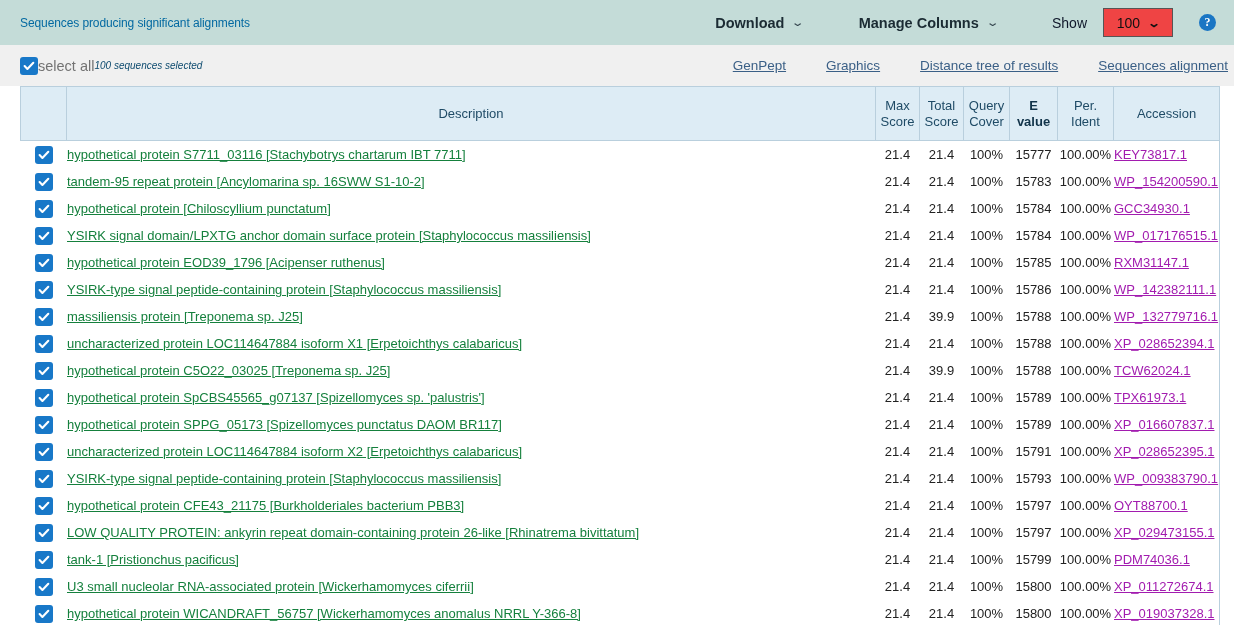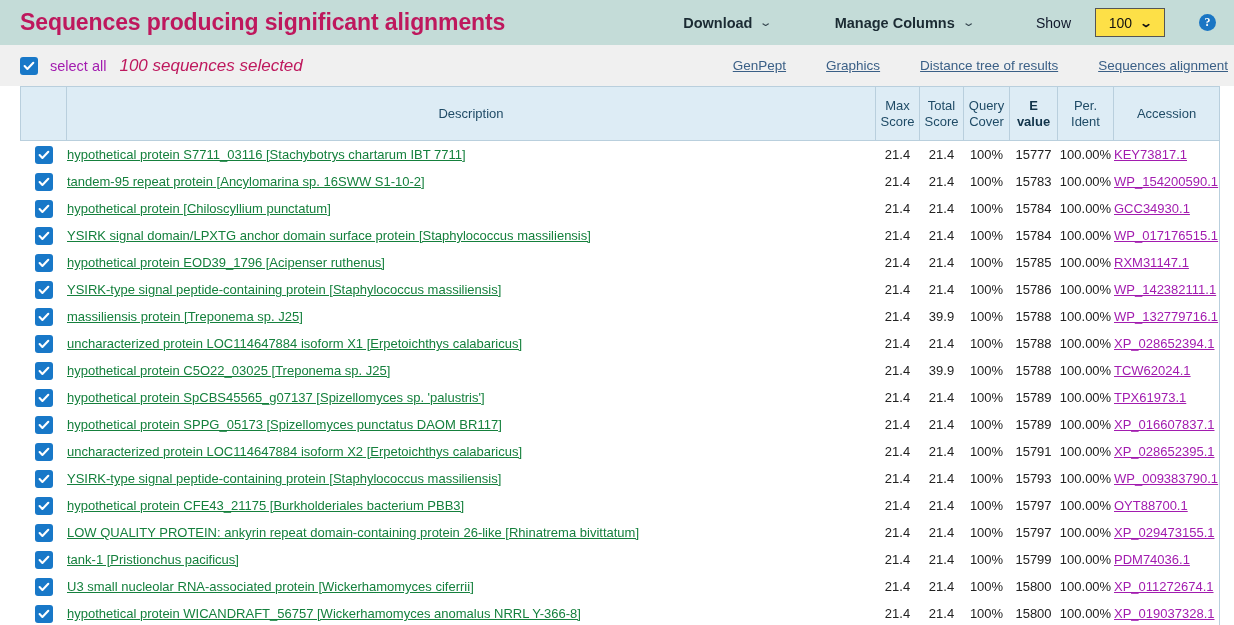--- a/index.html
+++ b/index.html
@@ -19,31 +19,31 @@
   
   .titlebar {
     height: 45px;
     background: #c4dcd8;
     display: flex;
     align-items: center;
     padding: 0 14px 0 20px;
     box-sizing: border-box;
   }
   .titlebar-heading {
-    font-size: 23px;
-    font-weight: bold;
-    color: #be185d;
+    font-size: 12px;
+    font-weight: normal;
+    color: #0369a1;
     letter-spacing: -0.1px;
     white-space: nowrap;
   }
   .titlebar-tools {
     margin-left: auto;
     display: flex;
     align-items: center;
-    gap: 16px;
+    gap: 8px;
   }
   .tool-menu {
     display: flex;
     align-items: center;
     font-size: 14.5px;
     font-weight: bold;
     color: #1b2b33;
     cursor: pointer;
     padding: 0 6px;
     white-space: nowrap;
@@ -58,21 +58,21 @@
     display: inline-block;
   }
   .show-label {
     font-size: 14px;
     color: #0f172a;
     margin-left: 41px;
     margin-right: 8px;
     white-space: nowrap;
   }
   .show-select {
-    background: #fde047;
+    background: #ef4444;
     border: 1px solid #555555;
     height: 29px;
     min-width: 70px;
     display: flex;
     align-items: center;
     justify-content: center;
     gap: 9px;
     font-size: 14px;
     color: #111111;
     padding: 0 2px;
@@ -119,28 +119,26 @@
     background: #1878c8;
     display: inline-flex;
     align-items: center;
     justify-content: center;
     cursor: pointer;
     flex: none;
   }
   .chk svg { display:block; }
   .selectall-label {
     font-size: 14.5px;
-    color: #a21caf;
-    margin-left: 12px;
+    color: #737373;
   }
   .selected-count {
-    font-size: 17px;
+    font-size: 10px;
     font-style: italic;
-    color: #be185d;
-    margin-left: 13px;
+    color: #0c4a6e;
   }
   .band-links {
     margin-left: auto;
     display: flex;
     align-items: center;
     gap: 40px;
     padding-right: 2px;
   }
   .band-links a {
     font-size: 13.5px;

